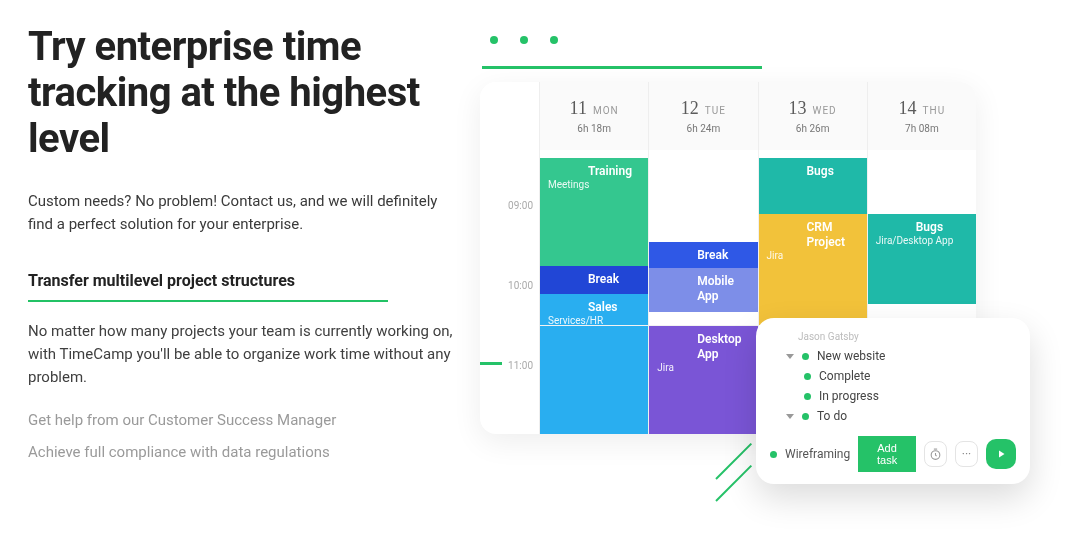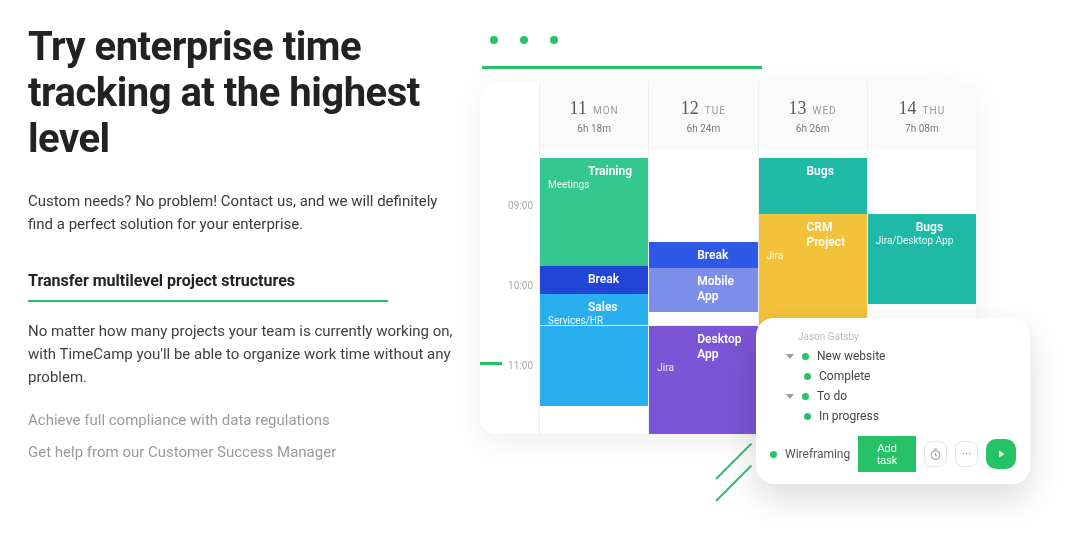--- a/index.html
+++ b/index.html
@@ -170,21 +170,21 @@
     color:#fff;
     font-size:11px;
     line-height:1.25;
     overflow:hidden;
   }
   .ev .t{font-weight:600;font-size:12px;margin-left:40px;}
   .ev .s{font-size:10px;opacity:.9;}
   
   .d1-train{top:8px;height:108px;background:#34c78f;}
   .d1-break{top:116px;height:28px;background:#2146d6;}
-  .d1-sales{top:144px;height:112px;background:#29aef0;}
+  .d1-sales{top:144px;height:140px;background:#29aef0;}
   
   .d2-break{top:92px;height:26px;background:#2f58e6;}
   .d2-mobile{top:118px;height:44px;background:#7d8ee8;}
   .d2-desk{top:176px;height:108px;background:#7a55d6;}
   
   .d3-bugs{top:8px;height:56px;background:#1fb9a8;}
   .d3-crm{top:64px;height:170px;background:#f2c23a;}
   
   .d4-bugs{top:64px;height:90px;background:#1fb9a8;}
 
@@ -238,22 +238,22 @@
 
 <div class="page">
 
   <div class="left">
     <h1 class="headline">Try enterprise time tracking at the highest level</h1>
     <p class="subhead">Custom needs? No problem! Contact us, and we will definitely find a perfect solution for your enterprise.</p>
 
     <div class="feature-active">Transfer multilevel project structures</div>
     <p class="feature-desc">No matter how many projects your team is currently working on, with TimeCamp you'll be able to organize work time without any problem.</p>
 
+    <p class="feature-dim">Get help from our Customer Success Manager</p>
     <p class="feature-dim">Achieve full compliance with data regulations</p>
-    <p class="feature-dim">Get help from our Customer Success Manager</p>
   </div>
 
   <div class="right">
     <div class="dots">
         <span></span>
         <span></span>
         <span></span>
       </div>
     <div class="topline"></div>
     <div class="diag"></div>
@@ -351,28 +351,28 @@
 
         <div class="row ind1">
           <span class="caret"></span>
           <span class="bullet"></span>
           <span class="lbl">New website</span>
         </div>
         <div class="row ind2">
           <span class="bullet"></span>
           <span class="lbl">Complete</span>
         </div>
+        <div class="row ind2">
+          <span class="bullet"></span>
+          <span class="lbl">In progress</span>
+        </div>
         <div class="row ind1">
           <span class="caret"></span>
           <span class="bullet"></span>
           <span class="lbl">To do</span>
-        </div>
-        <div class="row ind2">
-          <span class="bullet"></span>
-          <span class="lbl">In progress</span>
         </div>
       </div>
 
       <div class="pop-foot">
         <div class="wf">
           <span class="bullet"></span>
           <span>Wireframing</span>
         </div>
         <button class="btn-add">Add task</button>
         <div class="iconbtn">

